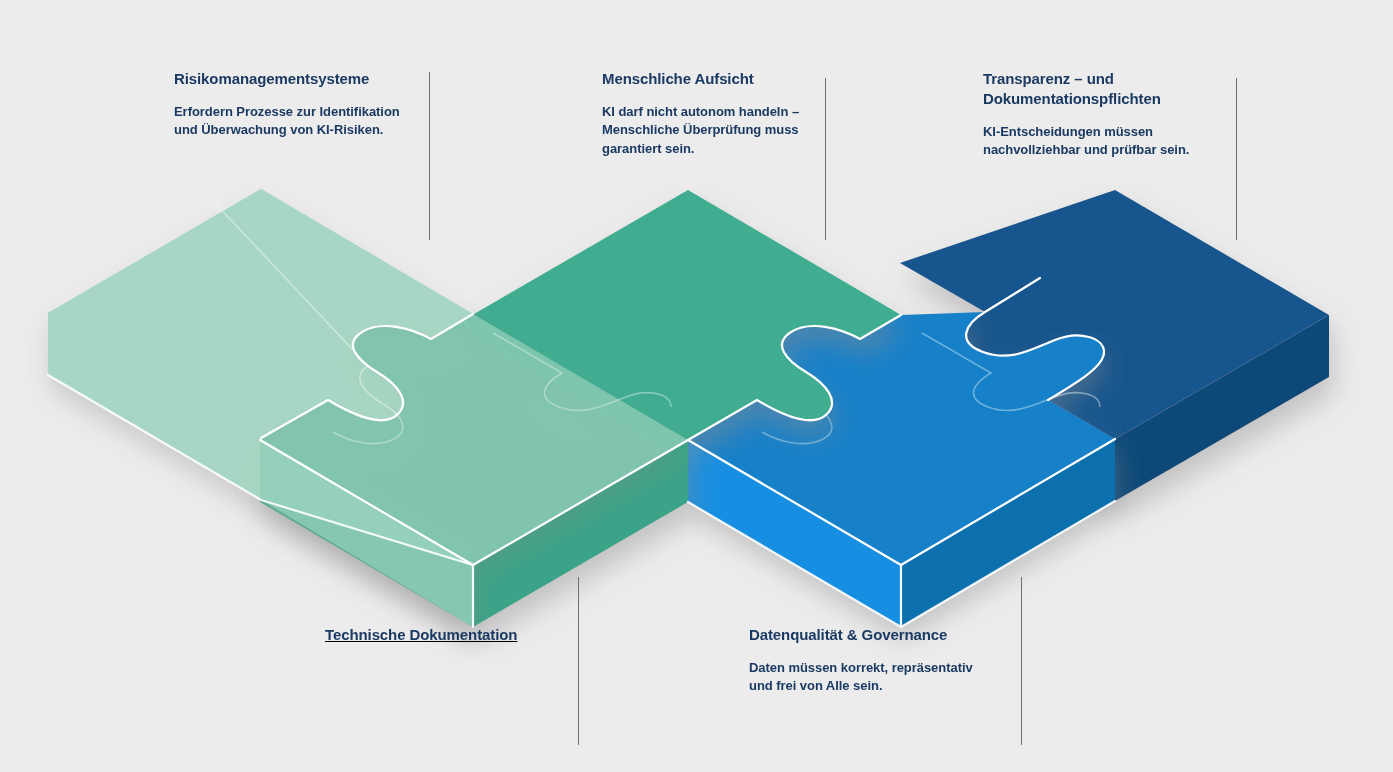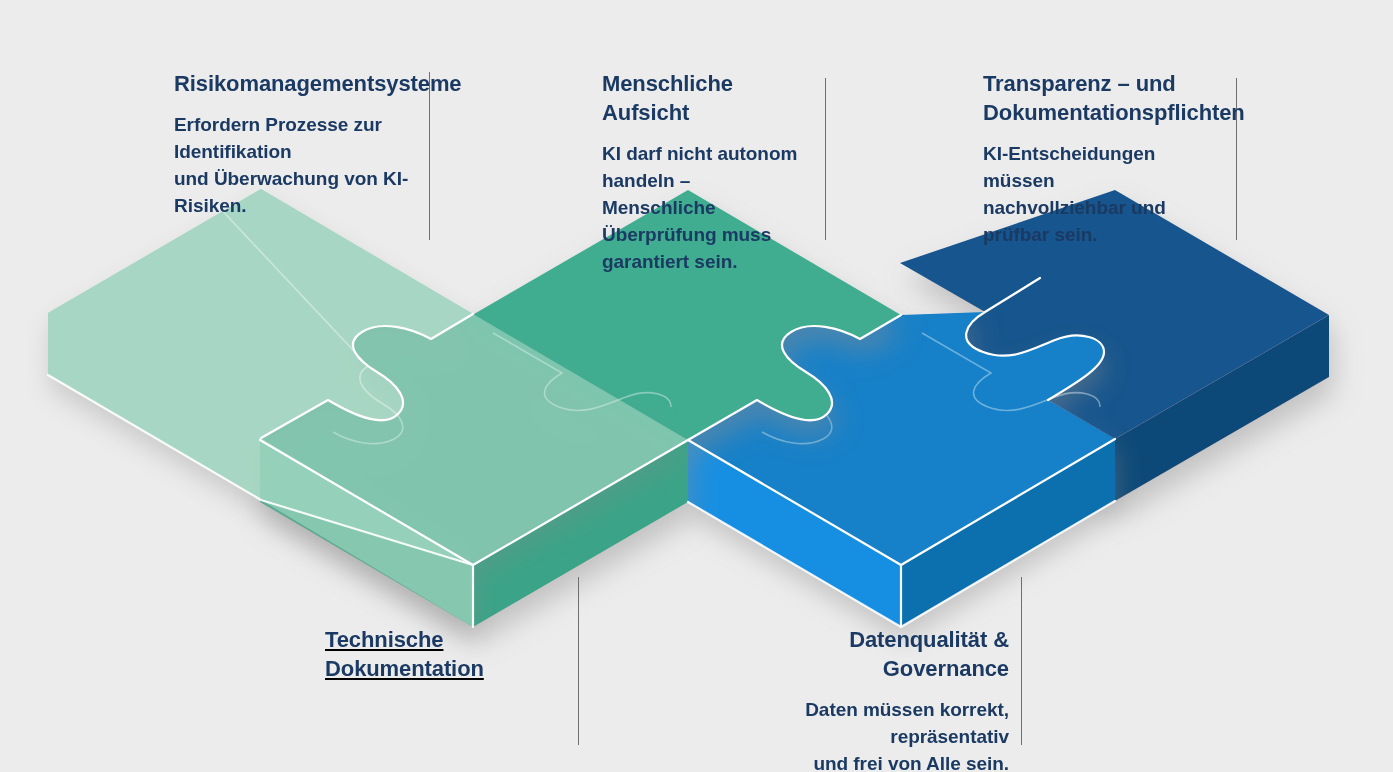--- a/index.html
+++ b/index.html
@@ -10,30 +10,30 @@
     overflow:hidden;
     position:relative;
   }
   #stage{position:absolute;left:0;top:0;width:1393px;height:772px;}
   #puzzle{position:absolute;left:0;top:0;width:1393px;height:772px;}
 
   .callout{position:absolute;}
   .callout .title{
     color:#1b3a63;
     font-weight:bold;
-    font-size:22px;
+    font-size:15px;
     line-height:1.32;
     letter-spacing:-0.1px;
     margin:0 0 14px 0;
     white-space:pre-line;
   }
   .callout .desc{
     color:#1b3a63;
     font-weight:bold;
-    font-size:19px;
+    font-size:13px;
     line-height:1.42;
     letter-spacing:-0.05px;
     margin:0;
     white-space:pre-line;
   }
   .leader{position:absolute;width:1px;background:#6f6f6f;}
 </style>
 </head>
 <body>
 
@@ -189,19 +189,19 @@
     <p class="title">Menschliche Aufsicht</p>
     <p class="desc">KI darf nicht autonom handeln –
 Menschliche Überprüfung muss
 garantiert sein.</p>
   </div>
 
   <div class="callout" style="left:325px;top:625px;width:250px;text-decoration:underline;">
     <p class="title">Technische Dokumentation</p>
   </div>
 
-  <div class="callout" style="left:749px;top:625px;width:260px;text-align:right;">
+  <div class="callout" style="left:749px;top:625px;width:260px;">
     <p class="title">Datenqualität &amp; Governance</p>
     <p class="desc">Daten müssen korrekt, repräsentativ
 und frei von Alle sein.</p>
   </div>
 
 </div>
 
 </body></html>

